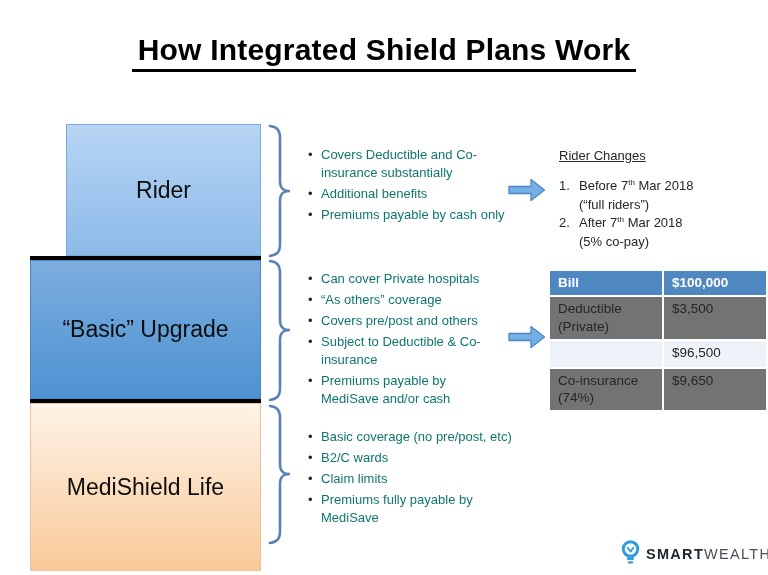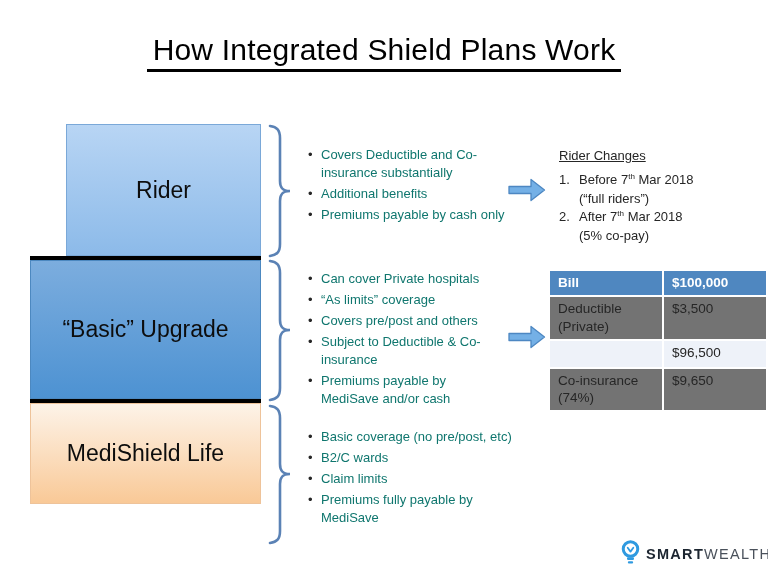--- a/index.html
+++ b/index.html
@@ -5,33 +5,33 @@
   * { margin:0; padding:0; box-sizing:border-box; }
   body { background:#888; }
   .slide {
     position:relative; width:768px; height:575px; background:#ffffff;
     font-family:"Liberation Sans", sans-serif; overflow:hidden; margin:0 auto;
   }
 
   
   .title-wrap { position:absolute; top:33px; left:0; right:0; text-align:center; }
   .slide-title {
-    display:inline-block; font-size:30px; font-weight:normal; color:#000;
+    display:inline-block; font-size:30px; font-weight:bold; color:#000;
     border-bottom:3px solid #000; padding:0 6px 2px 6px; letter-spacing:0.2px;
   }
 
   
   .stack { position:absolute; left:30px; top:124px; width:231px; }
   .layer {
     display:flex; align-items:center; justify-content:center;
     font-size:23px; color:#0d0d0d;
   }
   .layer-rider   { height:132px; background:linear-gradient(180deg,#b8d5f4 0%,#8cbae9 100%); border:1px solid #7aa8d8;margin-left:36px; }
   .layer-basic   { height:139px; background:linear-gradient(180deg,#7cadde 0%,#4d92d2 100%); border:1px solid #4c88c0; }
-  .layer-medi    { height:101px; background:linear-gradient(180deg,#fdf3e8 0%,#f9c997 100%); border:1px solid #eec39a; }
+  .layer-medi    { height:168px; background:linear-gradient(180deg,#fdf3e8 0%,#f9c997 100%); border:1px solid #eec39a; }
   .divider-line  { height:4px; background:#000; }
 
   
   .brace { position:absolute; left:267px; width:26px; }
   .brace svg { display:block; }
   #brace-rider { top:124px; height:134px; }
   #brace-basic { top:259px; height:143px; }
   #brace-medi  { top:404px; height:141px; }
 
   
@@ -49,21 +49,21 @@
   
   .arrow { position:absolute; left:508px; width:38px; height:26px; }
   #arrow-rider { top:177px; }
   #arrow-basic { top:324px; }
 
   
   .rider-changes {
     position:absolute; left:559px; top:147px; width:202px;
     font-size:13px; line-height:1.42; color:#262626;
   }
-  .rc-heading { text-decoration:underline; margin-bottom:6px; }
+  .rc-heading { text-decoration:underline; margin-bottom:12px; }
   .rc-item { display:flex; }
   .rc-num { width:20px; flex:none; }
   .rc-body sup { font-size:0.62em; vertical-align:super; line-height:0; }
 
   
   .bill-table {
     position:absolute; left:548px; top:269px;
     border-collapse:separate; border-spacing:2px;
     font-size:13.5px; color:#262626;
   }
@@ -131,21 +131,21 @@
     <ul>
       <li>Covers Deductible and Co-insurance substantially</li>
       <li>Additional benefits</li>
       <li>Premiums payable by cash only</li>
     </ul>
   </div>
 
   <div class="bullets" id="bullets-basic">
     <ul>
       <li>Can cover Private hospitals</li>
-      <li>“As limits” coverage</li>
+      <li>“As others” coverage</li>
       <li>Covers pre/post and others</li>
       <li>Subject to Deductible &amp; Co-insurance</li>
       <li>Premiums payable by MediSave and/or cash</li>
     </ul>
   </div>
 
   <div class="bullets" id="bullets-medi">
     <ul>
       <li>Basic coverage (no pre/post, etc)</li>
       <li>B2/C wards</li>

